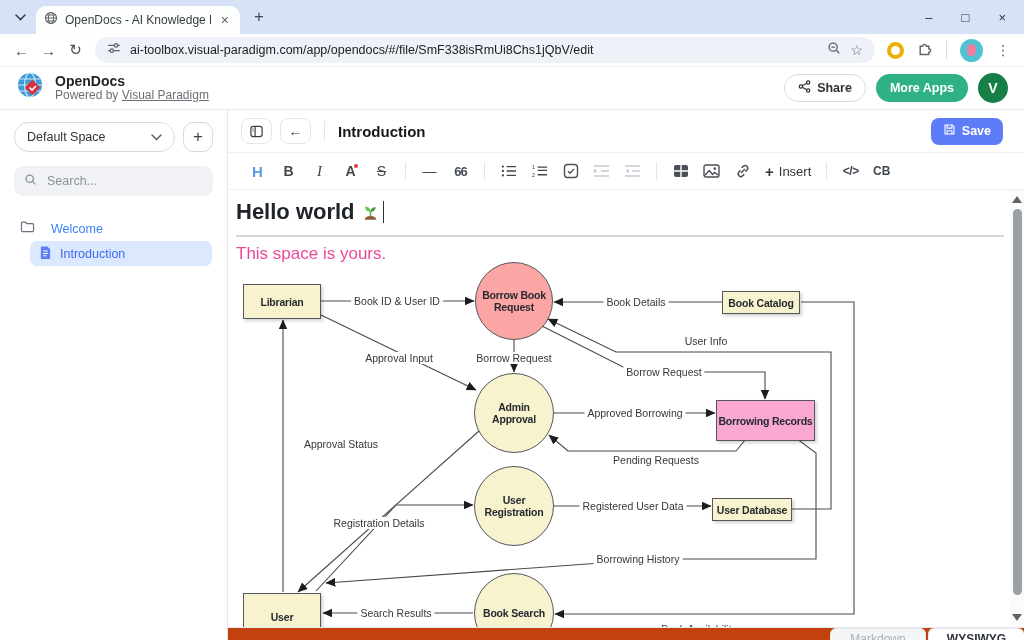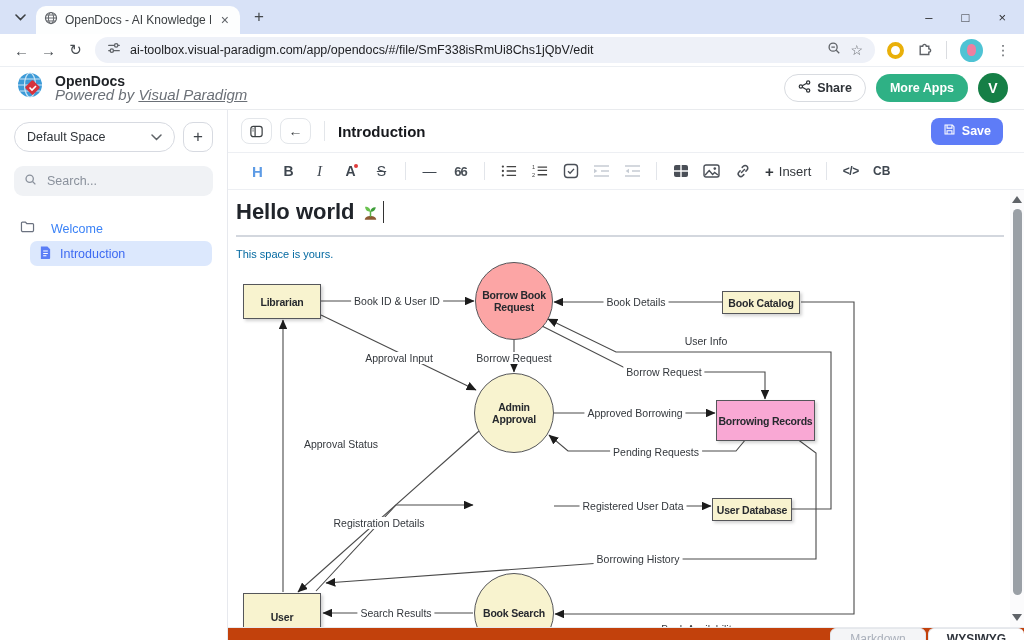--- a/index.html
+++ b/index.html
@@ -25,21 +25,21 @@
   .chrome-right { display:flex; align-items:center; gap:13px; padding:0 6px; }
   .ext-ring { width:17px; height:17px; border-radius:50%; border:4.5px solid #e9b00a; }
   .chrome-sep { width:1px; height:18px; background:#dadce0; }
   .avatar-chrome { width:23px; height:23px; border-radius:50%; background:#4fc3d4; position:relative; }
   .avatar-chrome::after { content:""; position:absolute; left:7px; top:5px; width:9px; height:12px; border-radius:45%; background:#ef7fa0; }
   .menu-dots { font-size:14px; color:#5f6368; }
   
   .app-header { height:43px; display:flex; align-items:center; padding:0 16px; border-bottom:1px solid #e9ebee; background:#fff; gap:9px; }
   .app-titles { line-height:14px; }
   .app-title { font-size:14px; font-weight:700; color:#1e2125; }
-  .app-sub { font-size:15px; color:#6b7077;font-style:italic; }
+  .app-sub { font-size:12px; color:#6b7077; }
   .app-sub a { color:#6b7077; }
   .header-right { margin-left:auto; display:flex; align-items:center; gap:10px; }
   .btn-share { height:28px; border:1px solid #d8dbe0; border-radius:15px; display:flex; align-items:center; gap:6px; padding:0 13px; font-size:12.5px; font-weight:700; color:#2f3338; background:#fff; }
   .btn-moreapps { height:28px; border-radius:15px; background:#2fb185; color:#fff; font-size:12.5px; font-weight:700; padding:0 14px; display:flex; align-items:center; }
   .avatar-app { width:30px; height:30px; border-radius:50%; background:#157f46; color:#fff; font-weight:700; font-size:14px; display:flex; align-items:center; justify-content:center; }
   
   .workspace { display:flex; height:530px; }
   .sidebar { width:228px; border-right:1px solid #e7e9ee; padding:12px 14px 0; background:#fff; flex:none; }
   .space-row { display:flex; gap:8px; }
   .space-select { flex:1; height:30px; border:1px solid #d7dae1; border-radius:15px; display:flex; align-items:center; justify-content:space-between; padding:6px 12px; font-size:12.5px; color:#2f3338; }
@@ -69,21 +69,21 @@
   .tb-insert { width:auto; padding:0 7px; font-size:13px; gap:5px; color:#33373c; }
   .tb-insert b { font-size:15px; font-weight:600; }
   .tb-code { font-size:12px; font-weight:700; letter-spacing:-0.5px; }
   .tb-cb { font-size:12px; font-weight:700; }
   .tdiv { width:1px; height:18px; background:#e2e5ea; margin:0 8px; }
   
   .editor { flex:1; position:relative; overflow:hidden; padding:0 20px 0 8px; }
   .doc-h1 { margin:10px 0 0; font-size:22px; line-height:24px; font-weight:700; color:#20242a; padding-bottom:8px; border-bottom:2px solid #d3d7de; }
   .doc-h1 .emoji { margin-left:6px; vertical-align:-3px; }
   .caret { display:inline-block; width:1.5px; height:22px; background:#333; margin-left:3px; vertical-align:-4px; }
-  .doc-p { margin:9px 0 0; font-size:11px; color:#0369a1; line-height:16px; }
+  .doc-p { margin:9px 0 0; font-size:17px; color:#ec4899; line-height:16px; }
   #diagram { position:relative; margin-top:1px; width:790px; height:378px; }
   #diagram svg { position:absolute; left:0; top:0; }
   .dnode { position:absolute; display:flex; align-items:center; justify-content:center; text-align:center;
     font-size:10.5px; font-weight:700; color:#26292e; background:#f8f3cf; border:1.4px solid #55565a;
     line-height:12px; letter-spacing:-0.2px; padding:1px; }
   .dnode.circle { border-radius:50%; }
   .dnode.rect { box-shadow:2px 2px 3px rgba(0,0,0,0.18); }
   .dlabel { position:absolute; transform:translate(-50%,-50%); background:#fff; padding:0 3px; font-size:10.5px; color:#33373c; white-space:nowrap; }
   
   .vscroll { position:absolute; top:0; right:0; width:14px; bottom:0; background:#fbfbfc; }
@@ -367,32 +367,33 @@
             <polyline points="237,350 87,350" fill="none" stroke="#4a4a4a" stroke-width="1.1" marker-end="url(#arr)"></polyline>
             <polyline points="565,39 618,39 618,351 319,351" fill="none" stroke="#4a4a4a" stroke-width="1.1" marker-end="url(#arr)"></polyline>
           </svg>
           <div class="dlabel" style="left: 161px; top: 38px;">Book ID &amp; User ID</div>
           <div class="dlabel" style="left: 400px; top: 39px;">Book Details</div>
           <div class="dlabel" style="left: 470px; top: 78px;">User Info</div>
           <div class="dlabel" style="left: 278px; top: 95px;">Borrow Request</div>
           <div class="dlabel" style="left: 428px; top: 109px;">Borrow Request</div>
           <div class="dlabel" style="left: 163px; top: 95px;">Approval Input</div>
           <div class="dlabel" style="left: 399px; top: 150px;">Approved Borrowing</div>
-          <div class="dlabel" style="left: 420px; top: 189px;">Pending Requests</div>
+          <div class="dlabel" style="left: 420px; top: 197px;">Pending Requests</div>
           <div class="dlabel" style="left: 105px; top: 181px;">Approval Status</div>
           <div class="dlabel" style="left: 143px; top: 260px;">Registration Details</div>
           <div class="dlabel" style="left: 397px; top: 243px;">Registered User Data</div>
           <div class="dlabel" style="left: 402px; top: 296px;">Borrowing History</div>
           <div class="dlabel" style="left: 160px; top: 350px;">Search Results</div>
           <div class="dlabel" style="left: 463px; top: 343px; margin-top: 23px;">Book Availability</div>
           <div class="dnode rect" style="left: 7px; top: 21px; width: 78px; height: 35px; background: rgb(248, 243, 207); border-color: rgb(85, 86, 90);">Librarian</div>
           <div class="dnode circle" style="left: 239px; top: -1px; width: 78px; height: 78px; background: #fca5a5; border-color: rgb(85, 86, 90);">Borrow Book Request</div>
           <div class="dnode rect" style="left: 486px; top: 28px; width: 78px; height: 23px; background: rgb(248, 243, 207); border-color: rgb(85, 86, 90);">Book Catalog</div>
           <div class="dnode circle" style="left: 238px; top: 110px; width: 80px; height: 80px; background: rgb(248, 243, 207); border-color: rgb(85, 86, 90);">Admin Approval</div>
           <div class="dnode rect" style="left: 480px; top: 137px; width: 99px; height: 41px; background: #f9a8d4; border-color: rgb(85, 86, 90);">Borrowing Records</div>
+          <div class="dnode circle" style="left: 238px; top: 203px; width: 80px; height: 80px; background: rgb(248, 243, 207); border-color: rgb(85, 86, 90);">User Registration</div>
           <div class="dnode rect" style="left: 476px; top: 235px; width: 80px; height: 23px; background: rgb(248, 243, 207); border-color: rgb(85, 86, 90);">User Database</div>
           <div class="dnode rect" style="left: 7px; top: 330px; width: 78px; height: 48px; background: rgb(248, 243, 207); border-color: rgb(85, 86, 90);">User</div>
           <div class="dnode circle" style="left: 238px; top: 310px; width: 80px; height: 80px; background: rgb(248, 243, 207); border-color: rgb(85, 86, 90);">Book Search</div>
         </div>
       <div class="vscroll">
         <div class="sb-up"></div>
         <div class="sb-thumb"></div>
         <div class="sb-down"></div>
       </div>
     </div>

